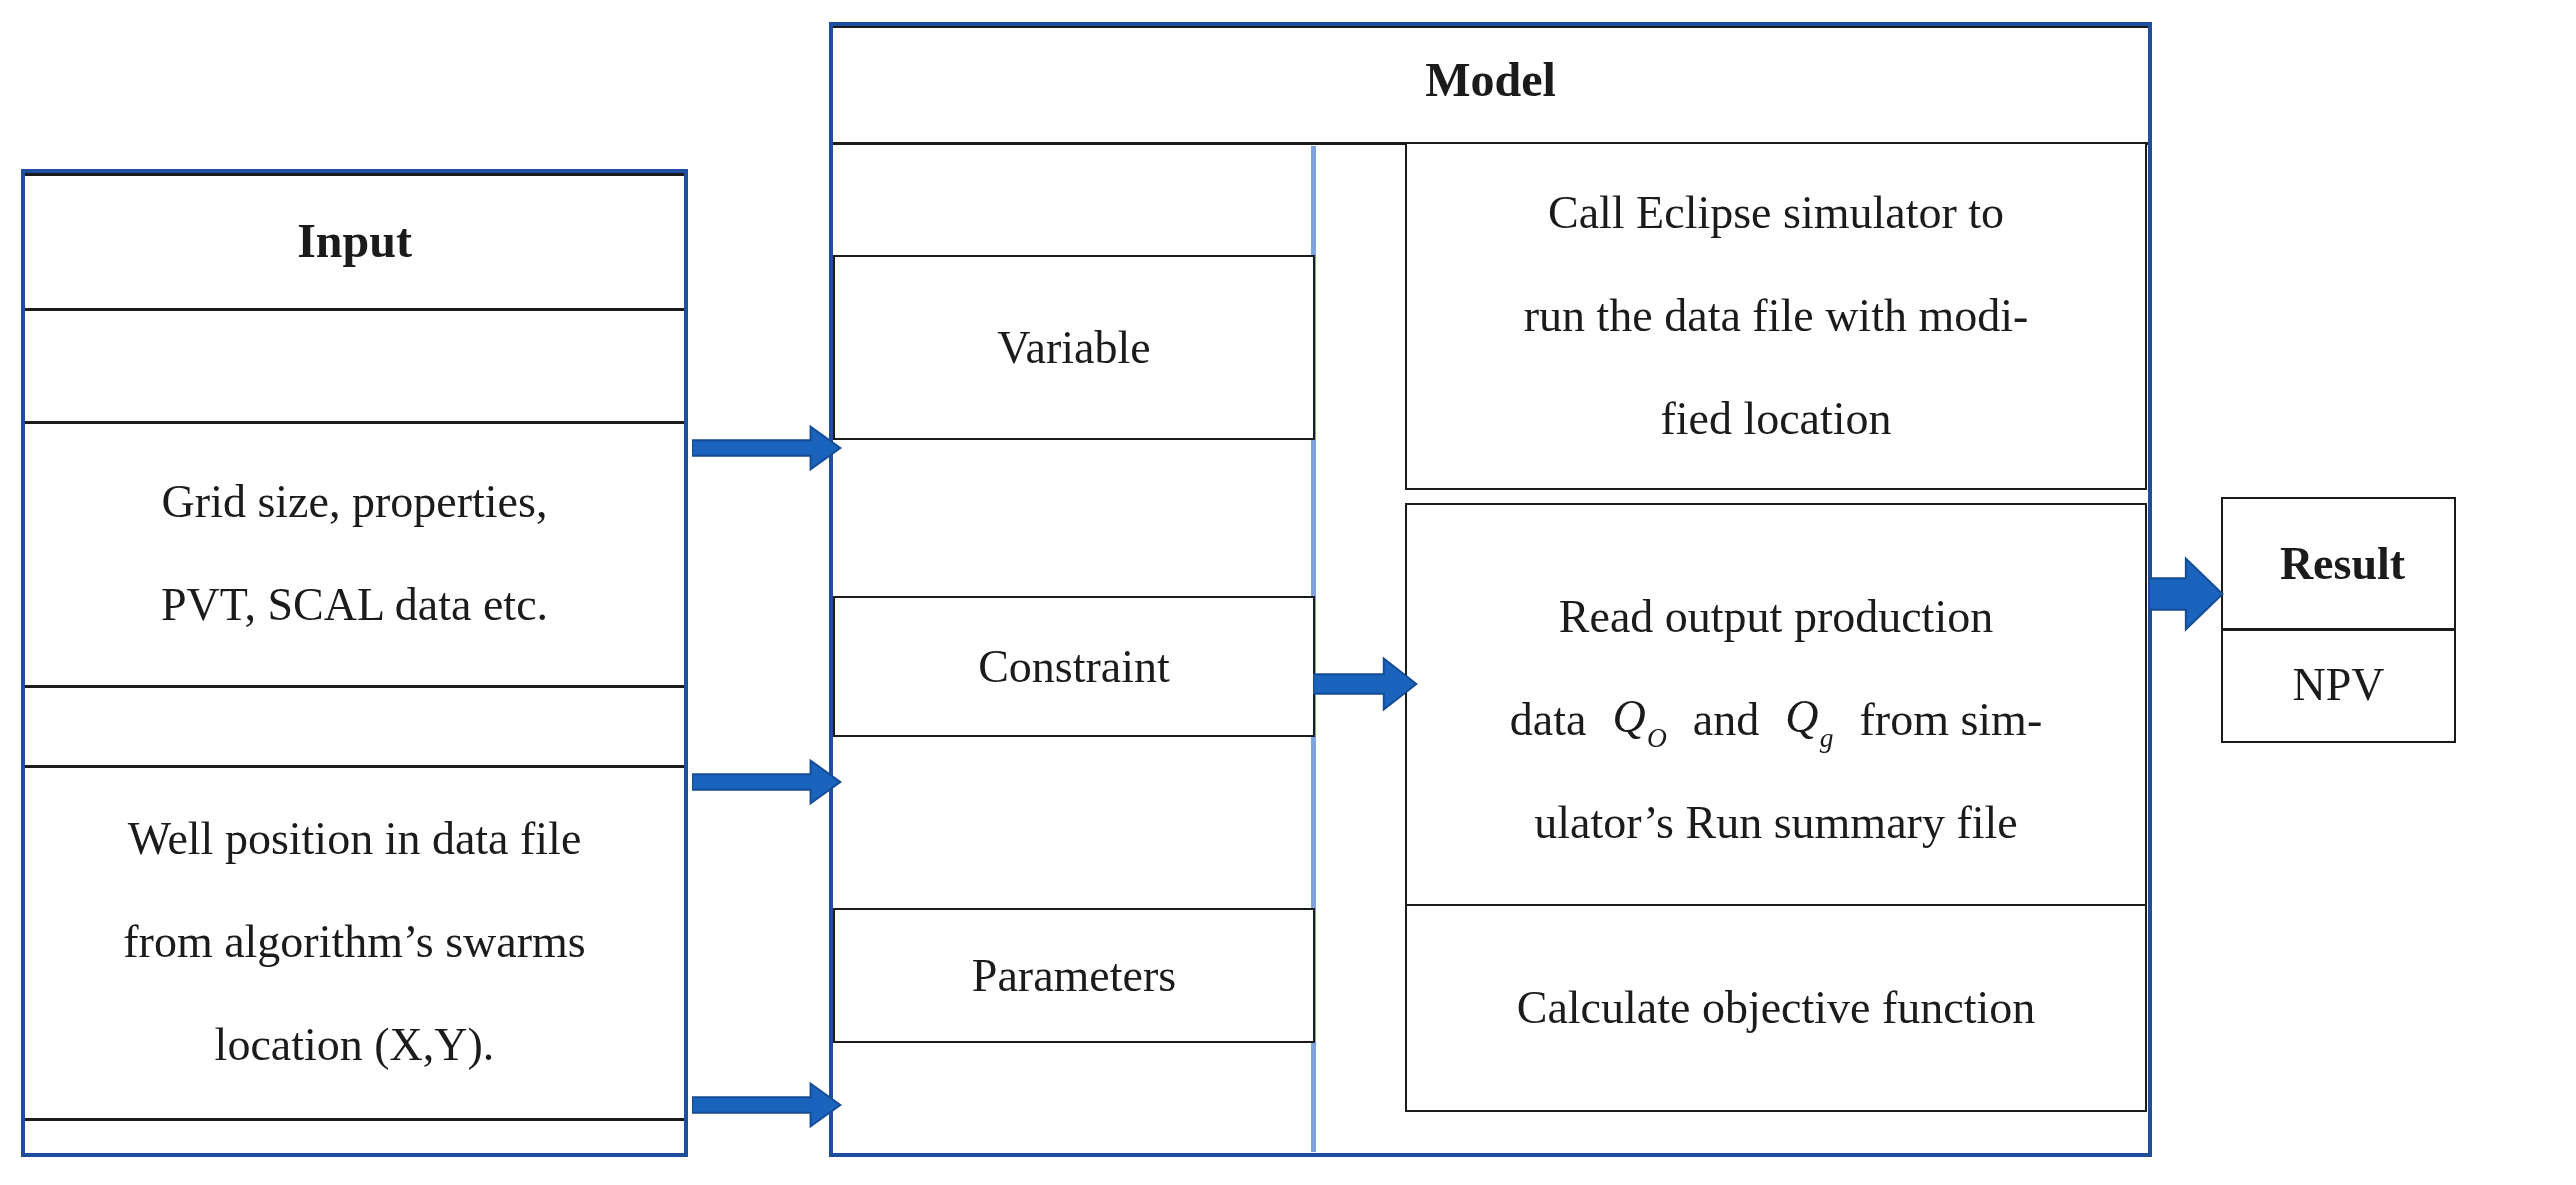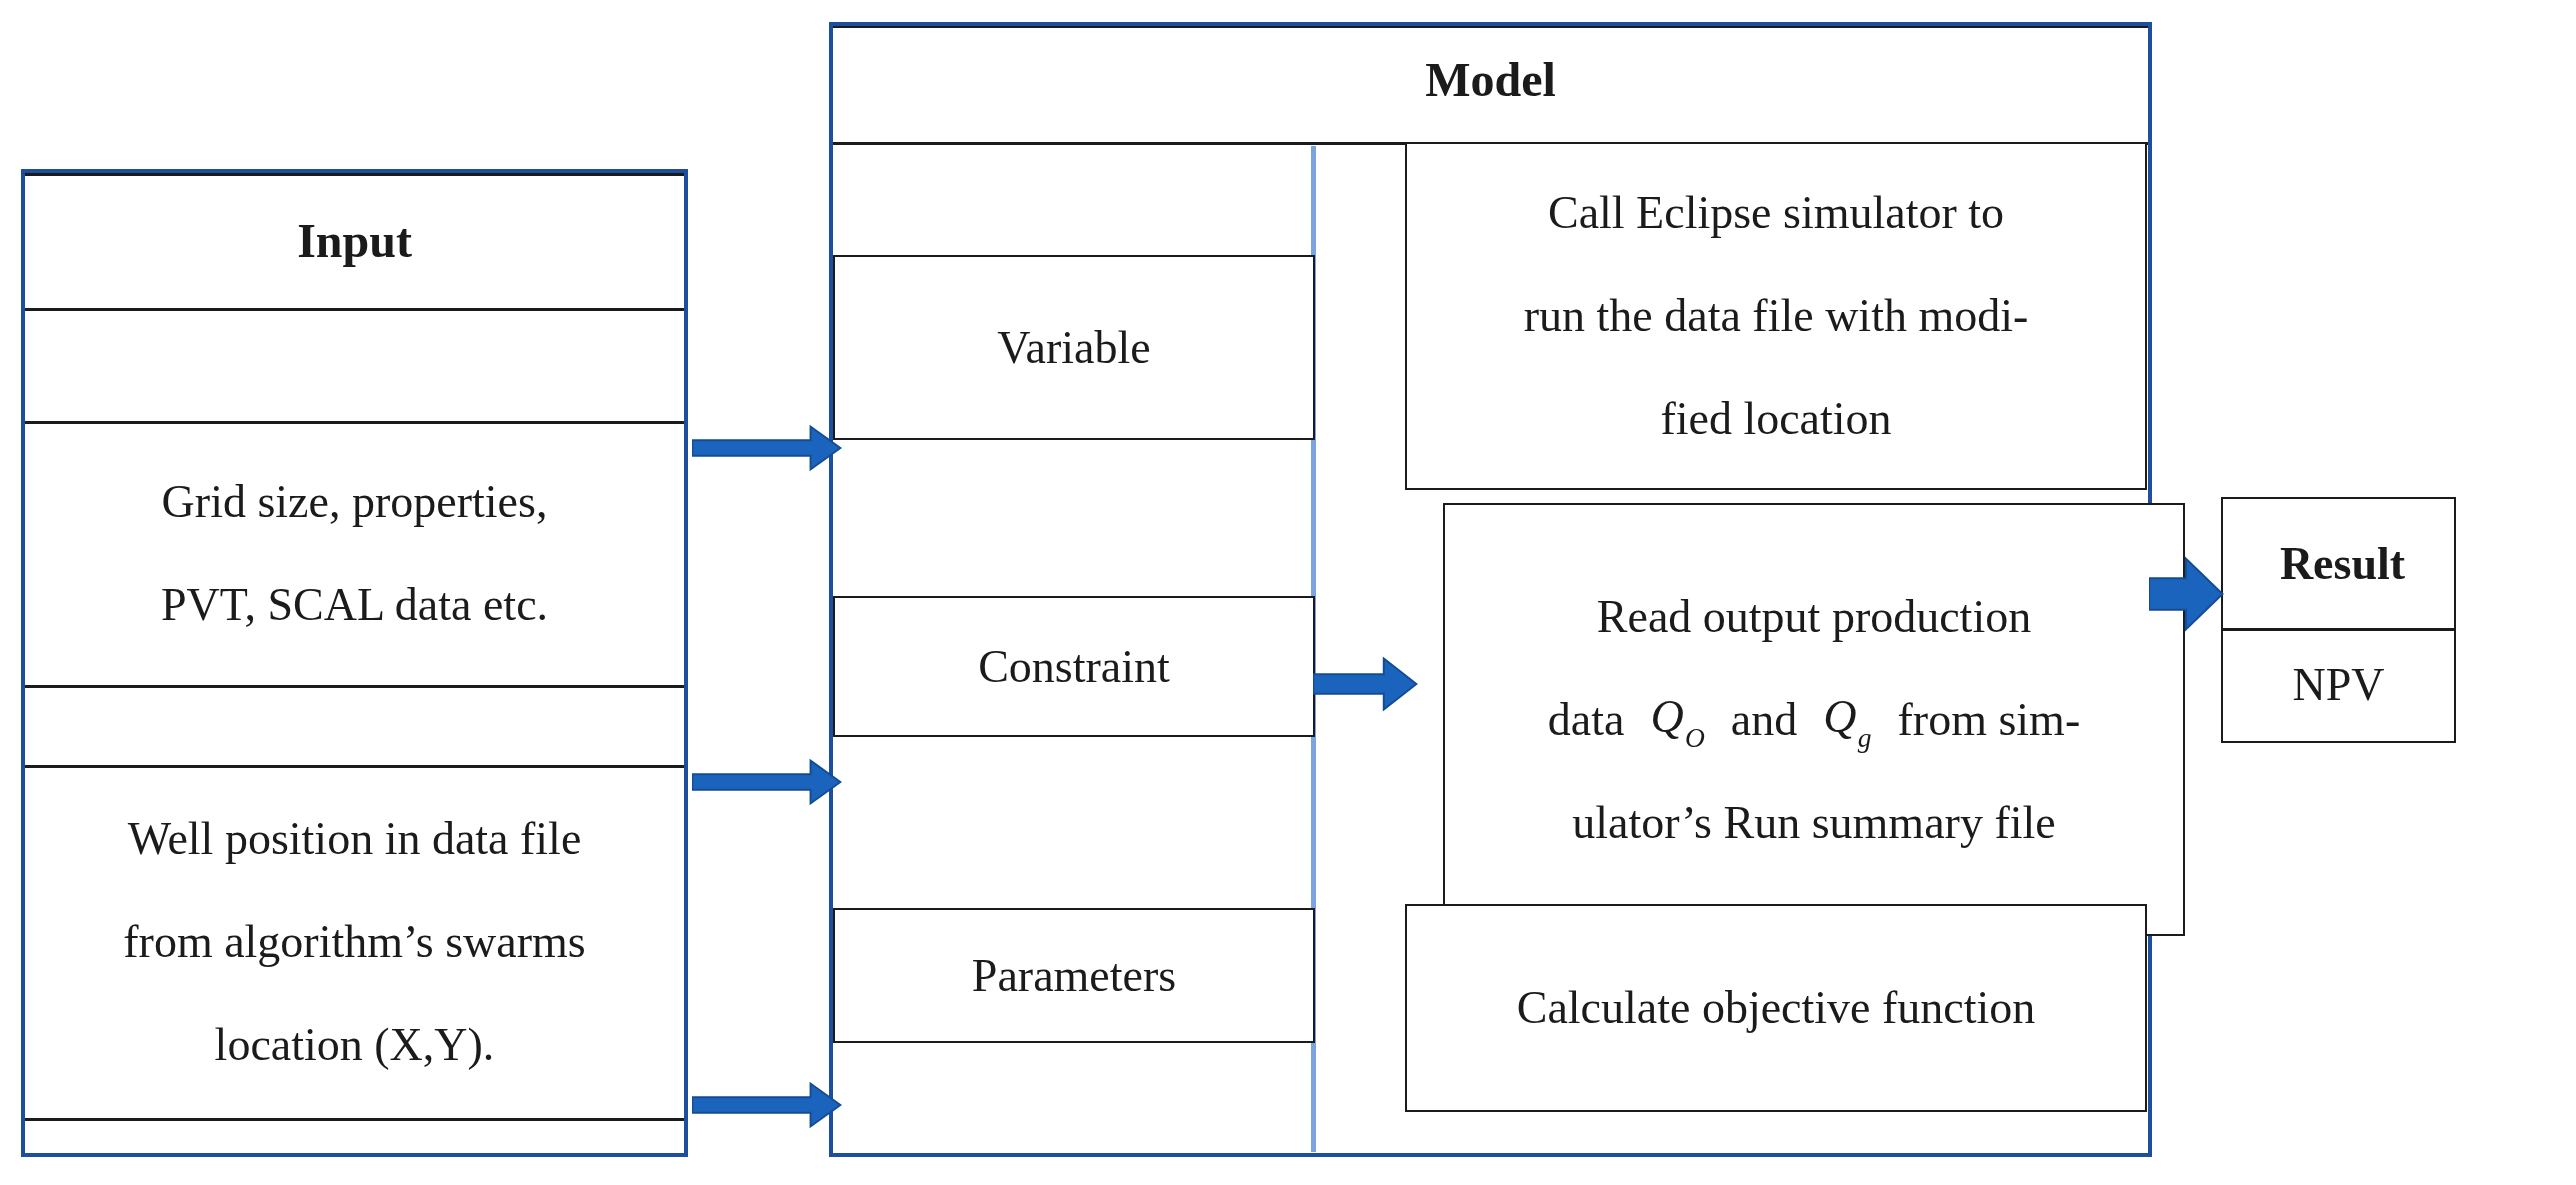--- a/index.html
+++ b/index.html
@@ -93,21 +93,21 @@
     <div class="blackbox" style="left:0;top:882px;width:482px;height:135px;">
       <div class="line">Parameters</div>
     </div>
 
     <div class="blackbox" style="left:572px;top:116px;width:742px;height:348px;text-align:center;">
       <div class="line">Call Eclipse simulator to</div>
       <div class="line">run the data file with modi-</div>
       <div class="line">fied location</div>
     </div>
 
-    <div class="blackbox" style="left:572px;top:477px;width:742px;height:433px;margin-left:38px;">
+    <div class="blackbox" style="left:572px;top:477px;width:742px;height:433px;">
       <div class="line">Read output production</div>
       <div class="line flexline">
         <span>data</span>
         <span><i class="q">Q</i><span class="qsub">O</span></span>
         <span>and</span>
         <span><i class="q">Q</i><span class="qsub">g</span></span>
         <span>from sim-</span>
       </div>
       <div class="line">ulator’s Run summary file</div>
     </div>

